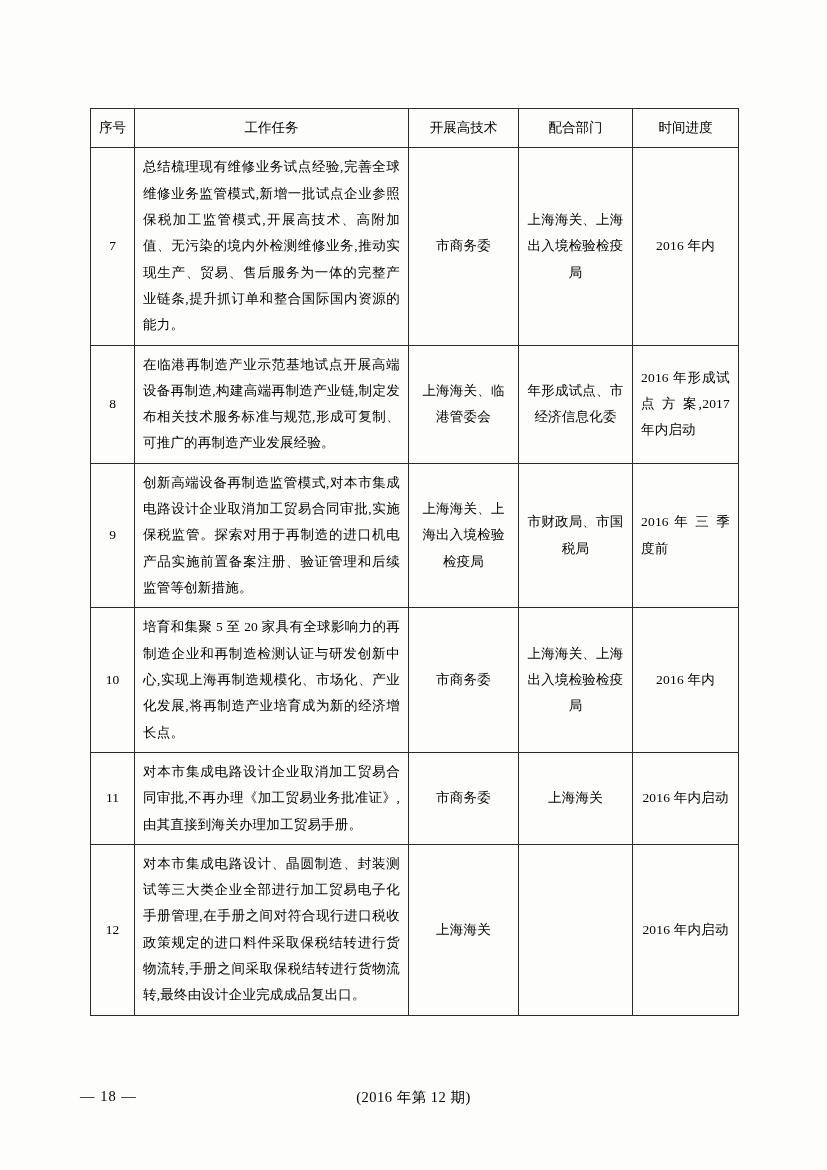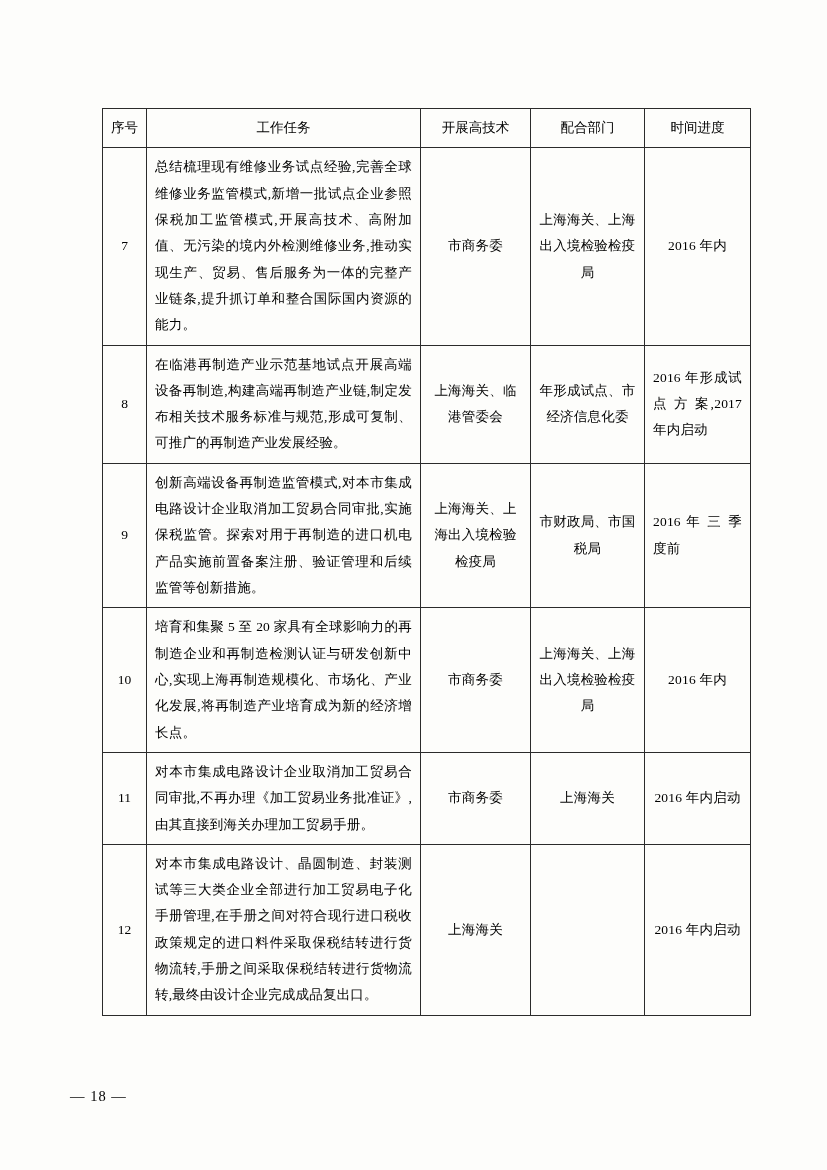--- a/index.html
+++ b/index.html
@@ -25,21 +25,20 @@
   .doc-table-wrap {
     position: absolute;
     left: 90px;
     top: 108px;
     width: 648px;
   }
   table.doc-table {
     border-collapse: collapse;
     width: 648px;
     table-layout: fixed;
-    margin-left: 12px;
   }
   table.doc-table td, table.doc-table th {
     border: 1px solid #2b2b2b;
     vertical-align: middle;
     padding: 6px 8px;
     font-size: 13.5px;
     line-height: 1.95;
     font-weight: normal;
   }
   thead th {
@@ -76,21 +75,21 @@
   }
   .footer {
     position: absolute;
     left: 0;
     top: 1088px;
     width: 827px;
     height: 28px;
   }
   .page-number {
     position: absolute;
-    left: 70px;
+    left: 80px;
     top: 0;
     font-size: 14.5px;
     letter-spacing: 1px;
   }
   .issue-label {
     position: absolute;
     left: 0;
     top: 0;
     width: 827px;
     text-align: center;
@@ -163,15 +162,16 @@
           <td class="cell-lead">上海海关</td>
           <td class="cell-coop"></td>
           <td class="cell-time">2016 年内启动</td>
         </tr>
       </tbody>
     </table>
   </div>
 
   <div class="footer">
     <div class="page-number">— 18 —</div>
+    <div class="issue-label">(2016 年第 12 期)</div>
   </div>
 
 </div>
 
 </body></html>

